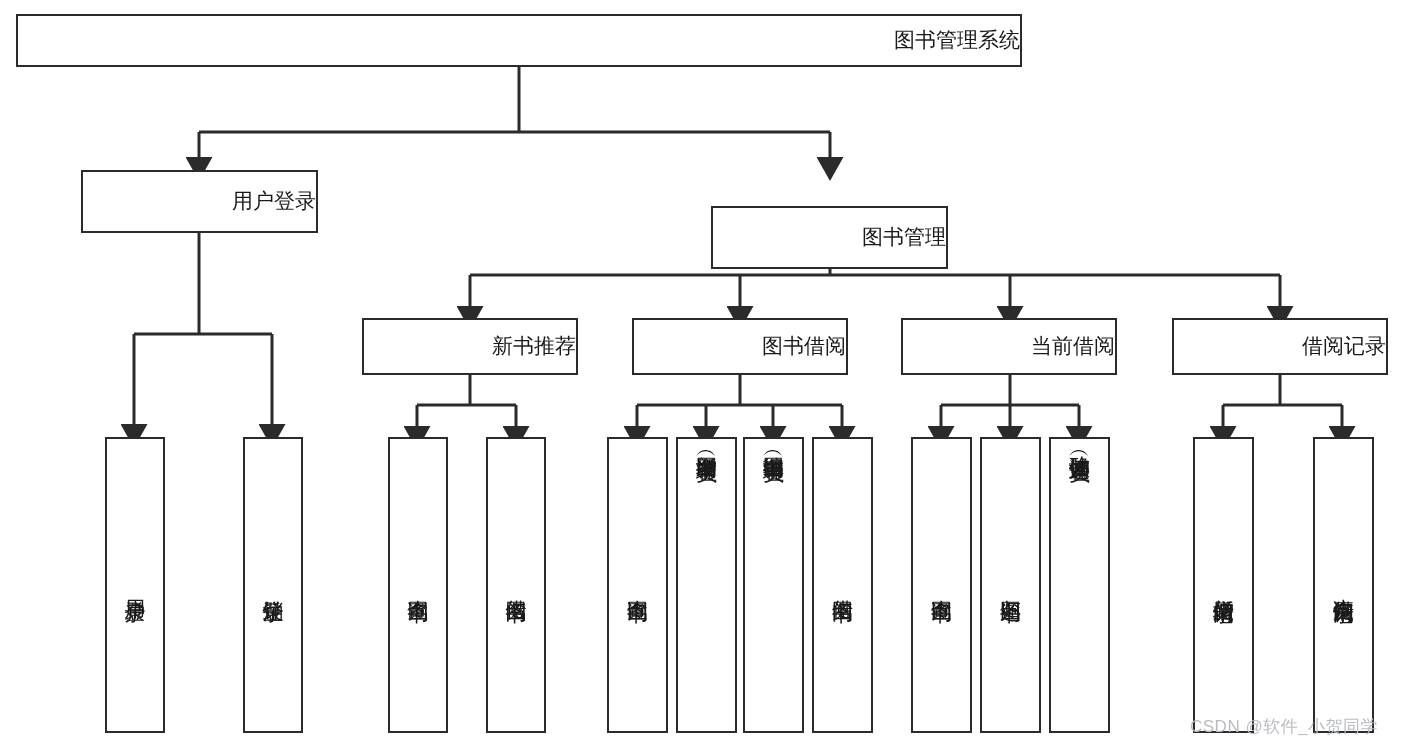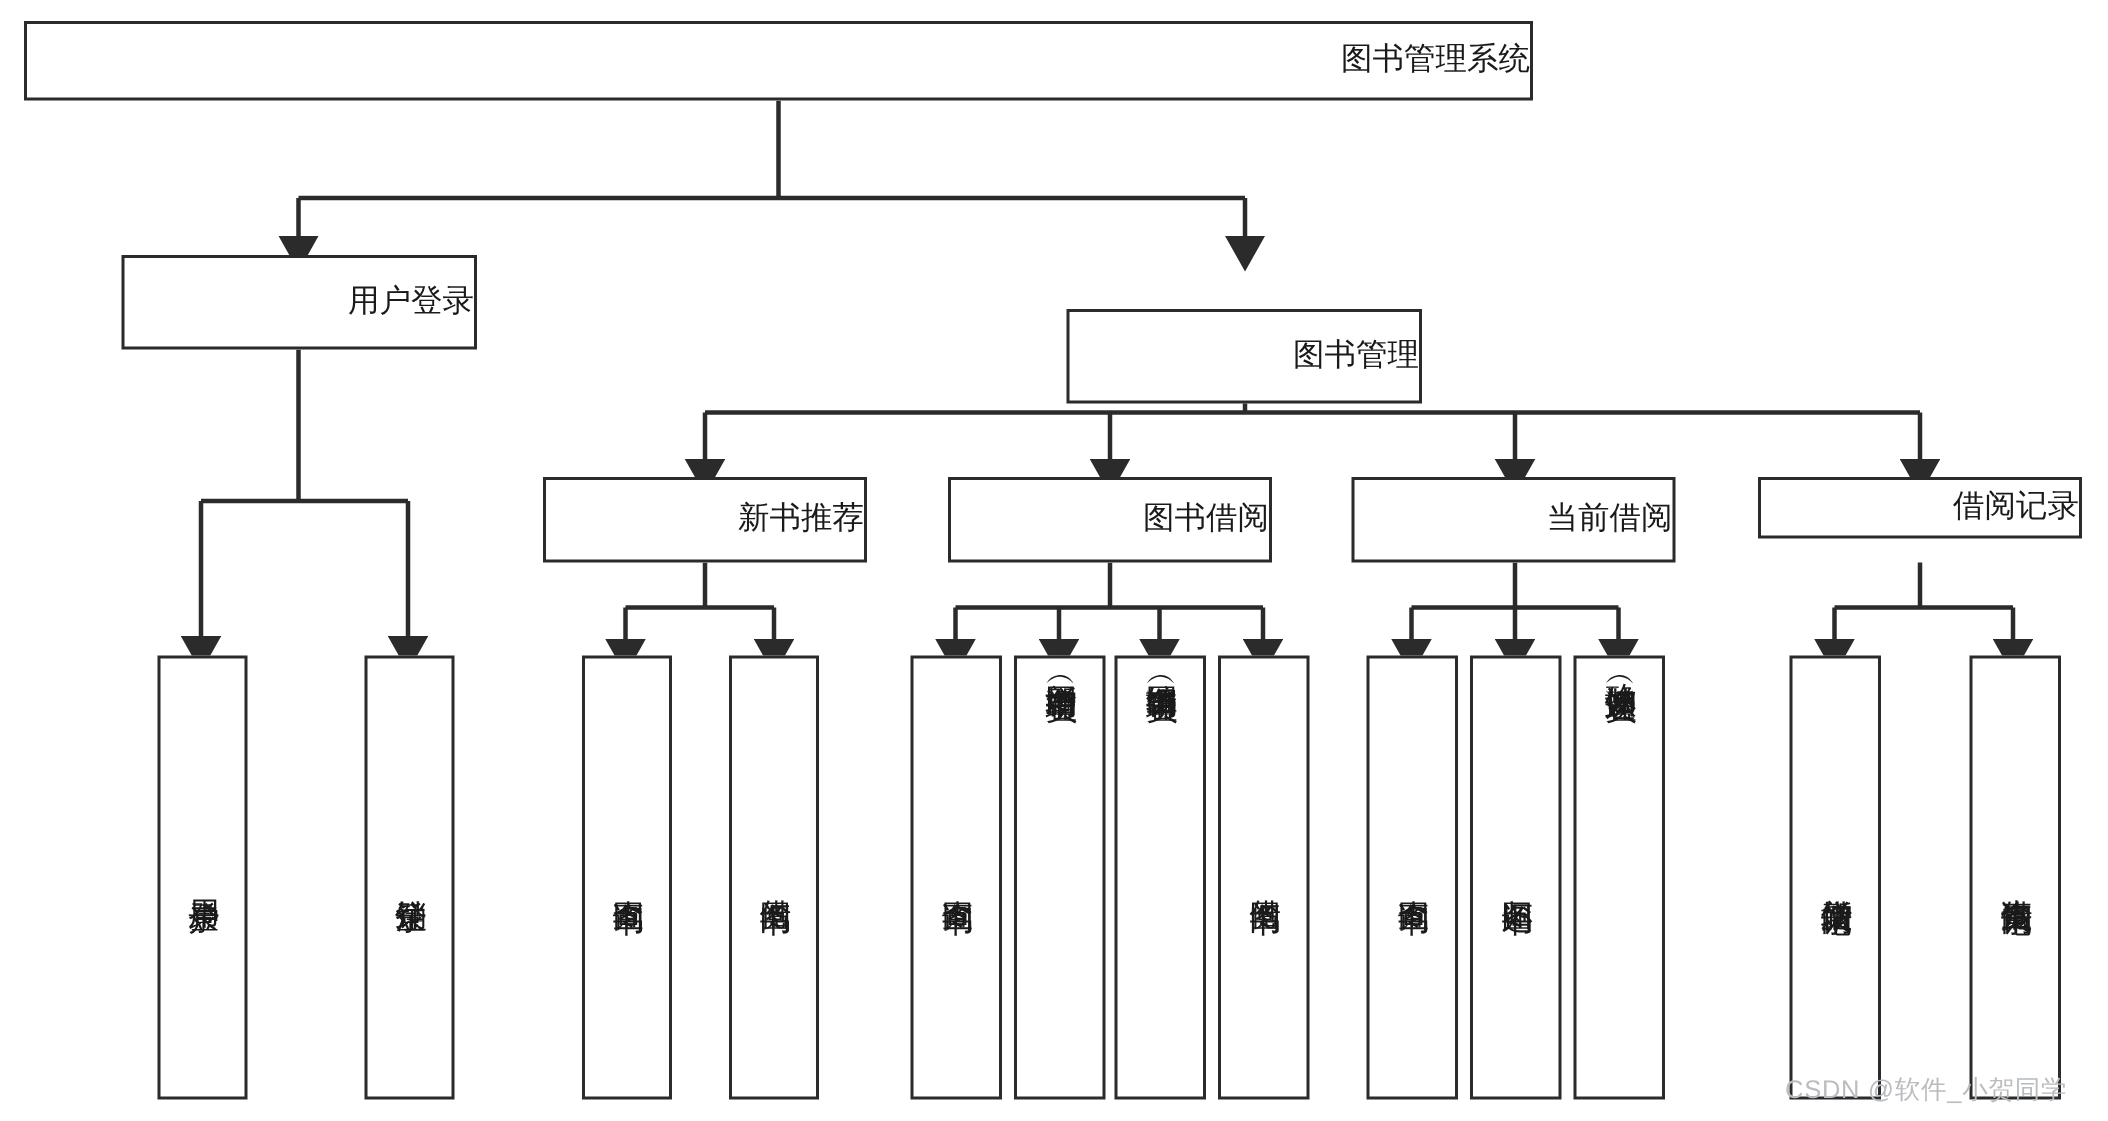--- a/index.html
+++ b/index.html
@@ -144,21 +144,21 @@
 
   <div class="node-box node-h" style="left:632px; top:318px; width:216px; height:57px;">
     <span class="node-label">图书借阅</span>
   </div>
   <div class="node-box node-h" style="left:362px; top:318px; width:216px; height:57px;">
     <span class="node-label">新书推荐</span>
   </div>
   <div class="node-box node-h" style="left:901px; top:318px; width:216px; height:57px;padding-left:16px;">
     <span class="node-label">当前借阅</span>
   </div>
-  <div class="node-box node-h" style="left:1172px; top:318px; width:216px; height:41px;">
+  <div class="node-box node-h" style="left:1172px; top:318px; width:216px; height:57px;">
     <span class="node-label">借阅记录</span>
   </div>
 
   <div class="node-box node-v v-mid" style="left:105px; top:437px; width:60px; height:296px;">
     <span class="node-label">用户登录</span>
   </div>
   <div class="node-box node-v v-mid" style="left:243px; top:437px; width:60px; height:296px;">
     <span class="node-label">注销登录</span>
   </div>
 

